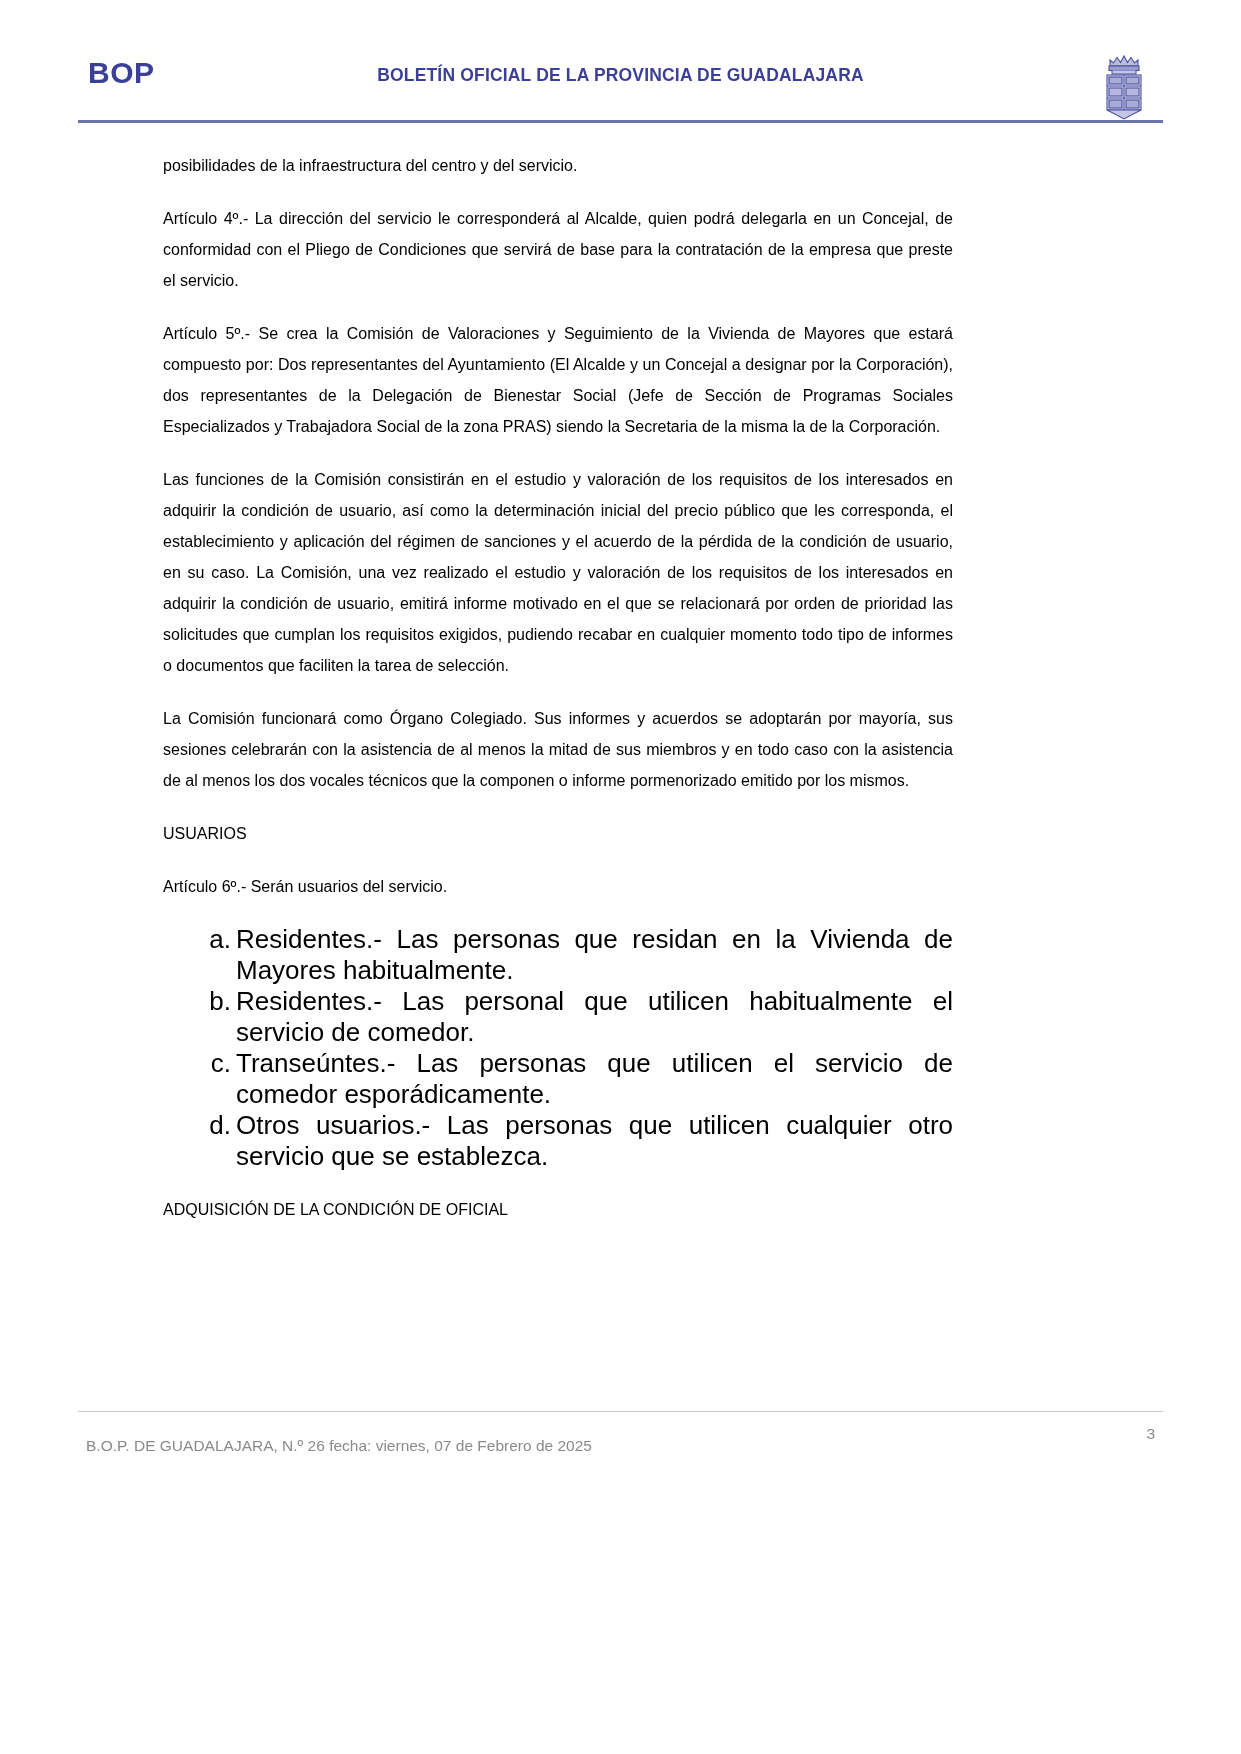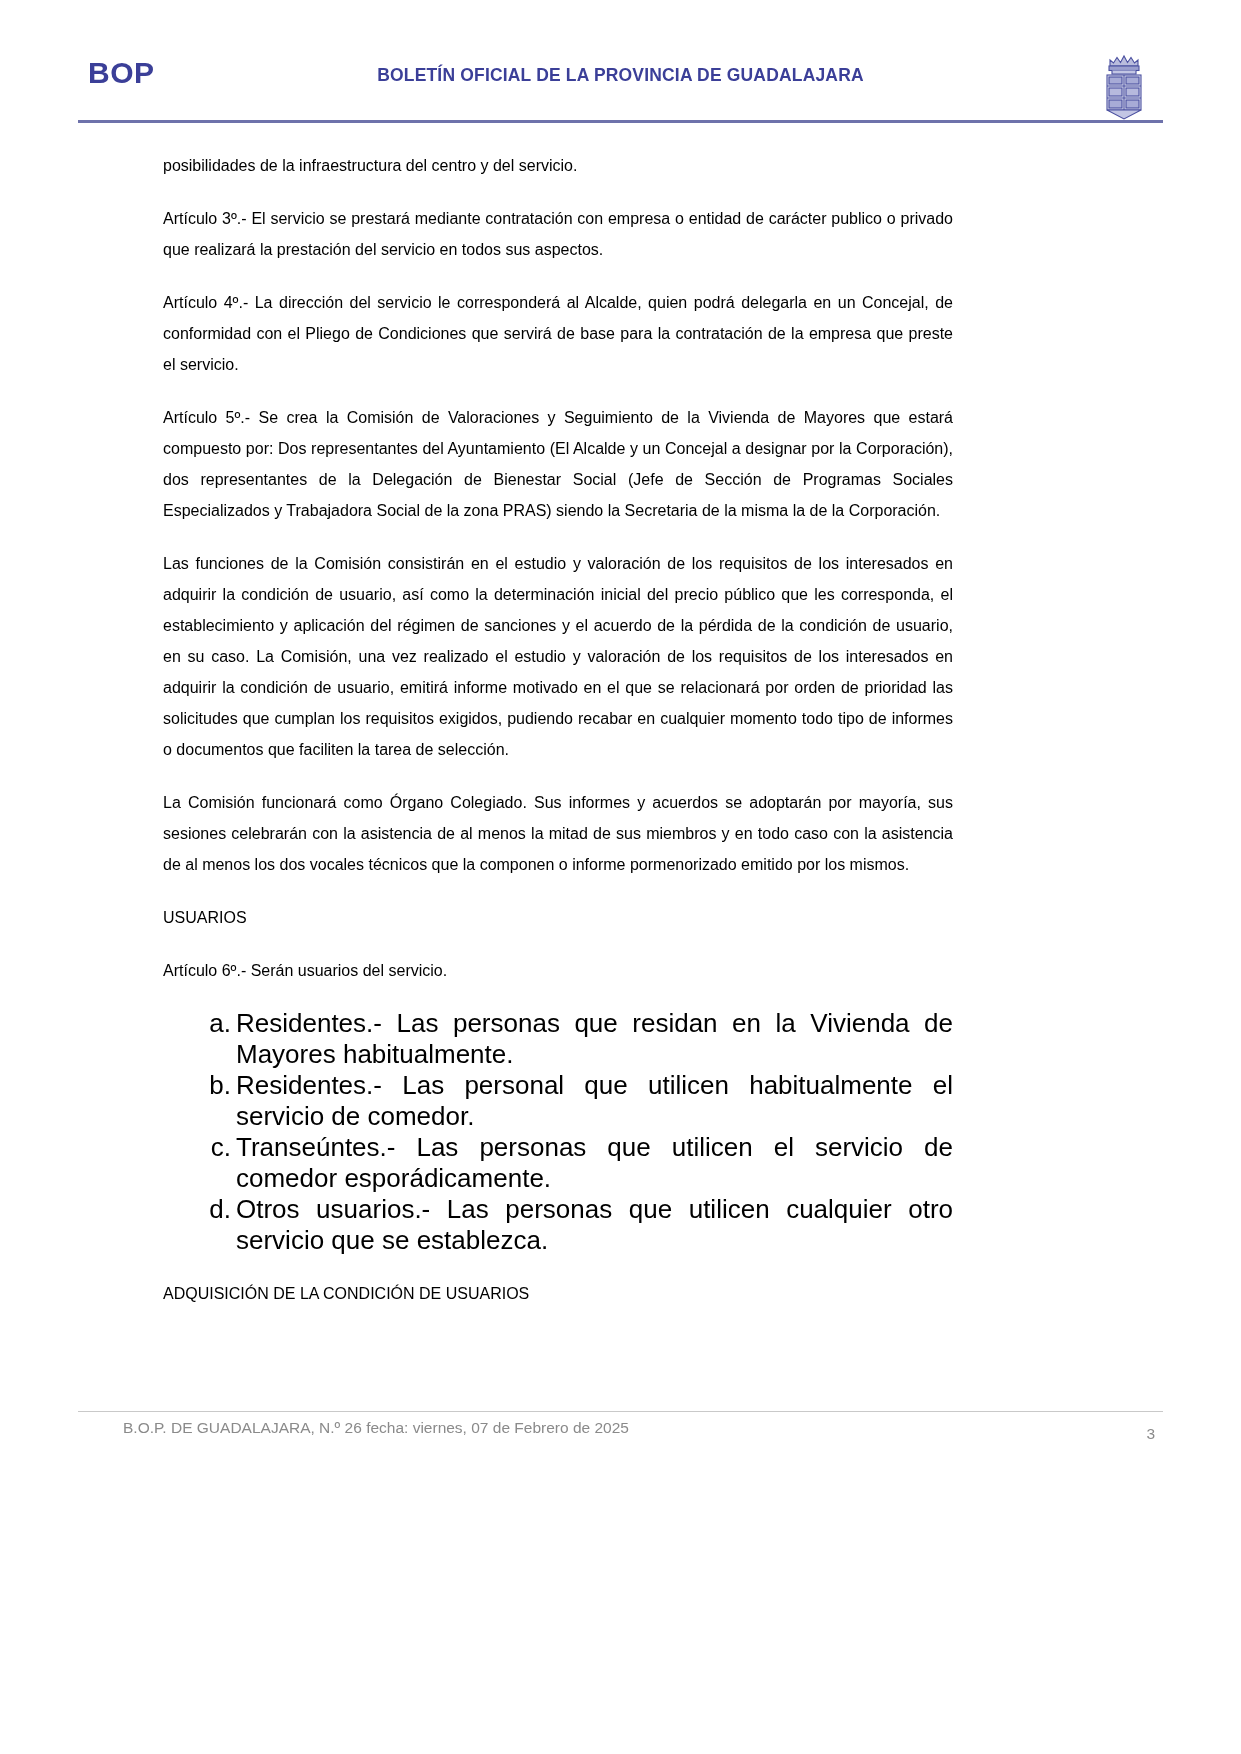--- a/index.html
+++ b/index.html
@@ -147,25 +147,24 @@
     position: absolute;
     top: 0;
     left: 0;
     right: 0;
     height: 1px;
     background: #c9c9c9;
   }
 
   .footer-left {
     position: absolute;
-    top: 8px;
+    top: 26px;
     left: 8px;
     font-size: 15.5px;
     color: #8a8a8a;
-    margin-left: 37px;
   }
 
   .footer-right {
     position: absolute;
     top: 14px;
     right: 8px;
     font-size: 15.5px;
     color: #8a8a8a;
   }
 </style>
@@ -206,34 +205,33 @@
           </g>
         </svg>
       </span>
 
     </div>
     <div class="header-rule"></div>
   </div>
 
   <div class="content" id="content-root">
       <p class="para">posibilidades de la infraestructura del centro y del servicio.</p>
-      <p class="para">Artículo 3º.- El servicio se prestará mediante contratación con empresa o entidad de carácter publico o privado que realizará la prestación del servicio en todos sus aspectos.</p>
       <p class="para">Artículo 4º.- La dirección del servicio le corresponderá al Alcalde, quien podrá delegarla en un Concejal, de conformidad con el Pliego de Condiciones que servirá de base para la contratación de la empresa que preste el servicio.</p>
       <p class="para">Artículo 5º.- Se crea la Comisión de Valoraciones y Seguimiento de la Vivienda de Mayores que estará compuesto por: Dos representantes del Ayuntamiento (El Alcalde y un Concejal a designar por la Corporación), dos representantes de la Delegación de Bienestar Social (Jefe de Sección de Programas Sociales Especializados y Trabajadora Social de la zona PRAS) siendo la Secretaria de la misma la de la Corporación.</p>
       <p class="para">Las funciones de la Comisión consistirán en el estudio y valoración de los requisitos de los interesados en adquirir la condición de usuario, así como la determinación inicial del precio público que les corresponda, el establecimiento y aplicación del régimen de sanciones y el acuerdo de la pérdida de la condición de usuario, en su caso. La Comisión, una vez realizado el estudio y valoración de los requisitos de los interesados en adquirir la condición de usuario, emitirá informe motivado en el que se relacionará por orden de prioridad las solicitudes que cumplan los requisitos exigidos, pudiendo recabar en cualquier momento todo tipo de informes o documentos que faciliten la tarea de selección.</p>
       <p class="para">La Comisión funcionará como Órgano Colegiado. Sus informes y acuerdos se adoptarán por mayoría, sus sesiones celebrarán con la asistencia de al menos la mitad de sus miembros y en todo caso con la asistencia de al menos los dos vocales técnicos que la componen o informe pormenorizado emitido por los mismos.</p>
       <p class="heading">USUARIOS</p>
       <p class="para">Artículo 6º.- Serán usuarios del servicio.</p>
       <ol class="letters">
         <li>Residentes.- Las personas que residan en la Vivienda de Mayores habitualmente.</li>
         <li>Residentes.- Las personal que utilicen habitualmente el servicio de comedor.</li>
         <li>Transeúntes.- Las personas que utilicen el servicio de comedor esporádicamente.</li>
         <li>Otros usuarios.- Las personas que utilicen cualquier otro servicio que se establezca.</li>
       </ol>
-      <p class="heading">ADQUISICIÓN DE LA CONDICIÓN DE USUARIOS</p>
+      <p class="heading">ADQUISICIÓN DE LA CONDICIÓN DE OFICIAL</p>
     </div>
 
   <div class="footer">
     <div class="footer-rule"></div>
     <div class="footer-left">B.O.P. DE GUADALAJARA, N.º 26 fecha: viernes, 07 de Febrero de 2025</div>
     <div class="footer-right">3</div>
   </div>
 
 </div>
 

